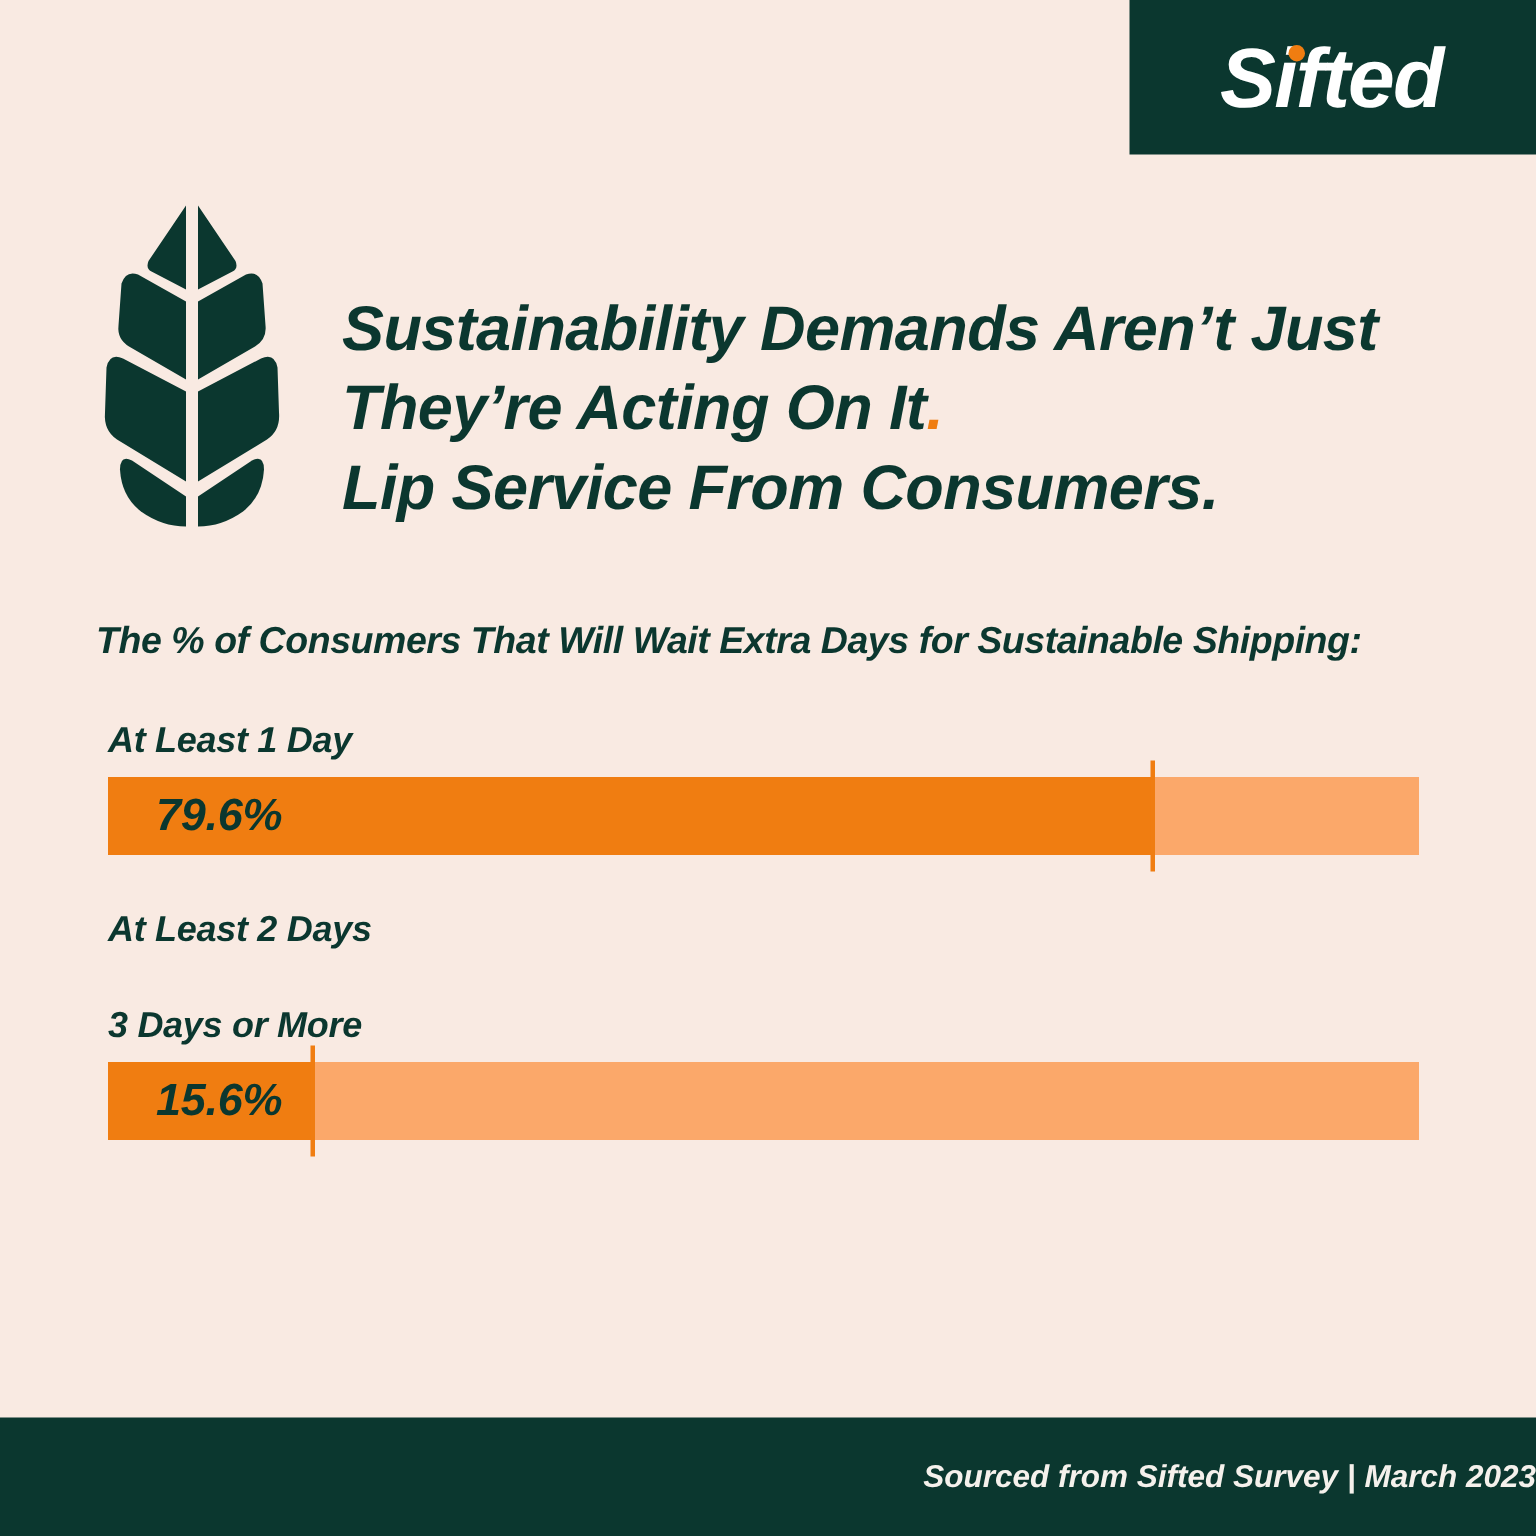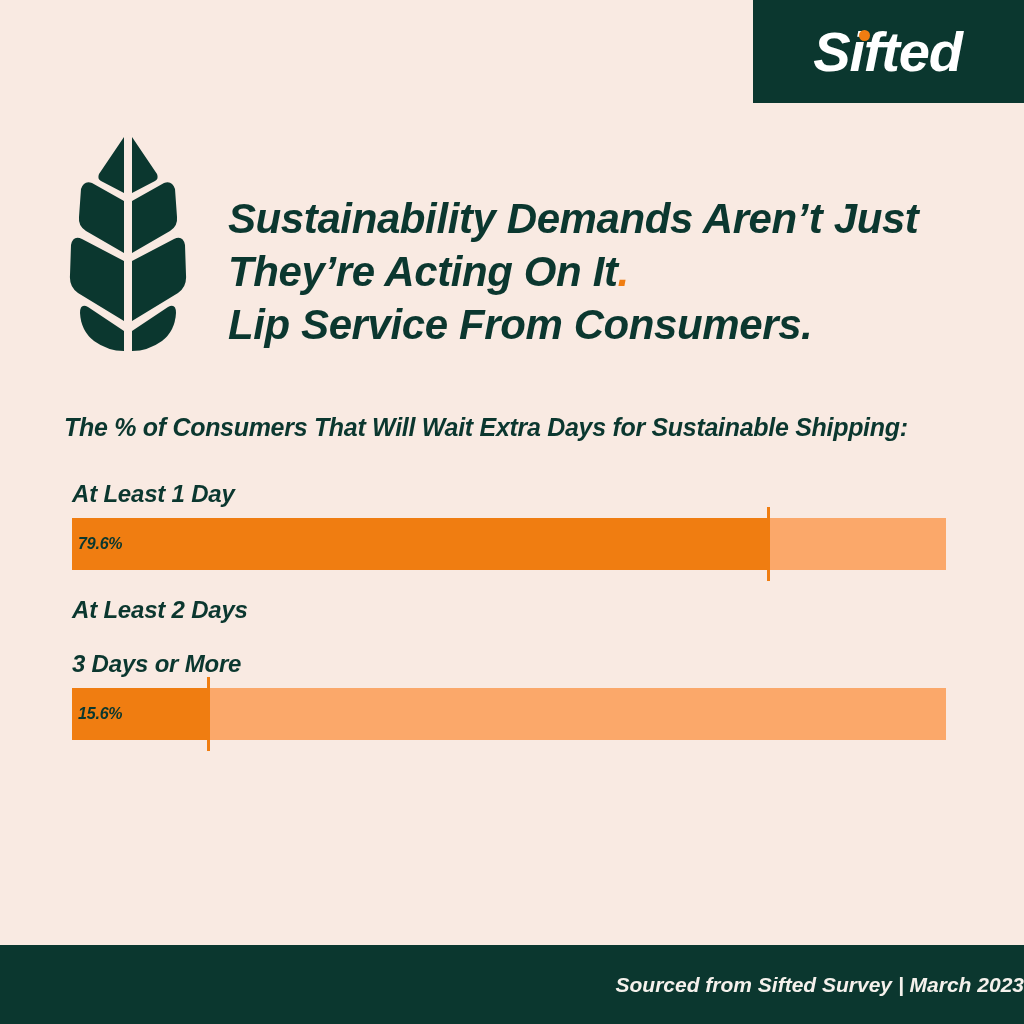--- a/index.html
+++ b/index.html
@@ -95,21 +95,21 @@
 
   
   .chart {
     position: absolute;
     left: 72px;
     top: 480px;
     width: 874px;
   }
   .bar-row {
     position: relative;
-    margin-bottom: 26px;
+    margin-bottom: 36px;
   }
   .bar-label {
     color: #0B372F;
     font-family: "Liberation Sans", sans-serif;
     font-weight: bold;
     font-size: 24px;
     letter-spacing: -0.2px;
     margin-bottom: 10px;
   }
   .bar-track {
@@ -124,23 +124,23 @@
     top: 0;
     height: 52px;
     background: #F07D11;
     display: flex;
     align-items: center;
   }
   .bar-value {
     color: #0B372F;
     font-family: "Liberation Sans", sans-serif;
     font-weight: bold;
-    font-size: 16px;
+    font-size: 30px;
     letter-spacing: -0.2px;
-    padding-left: 6px;
+    padding-left: 32px;
     white-space: nowrap;
   }
   .bar-tick {
     position: absolute;
     top: -11px;
     width: 3px;
     height: 74px;
     background: #F07D11;
   }
 

